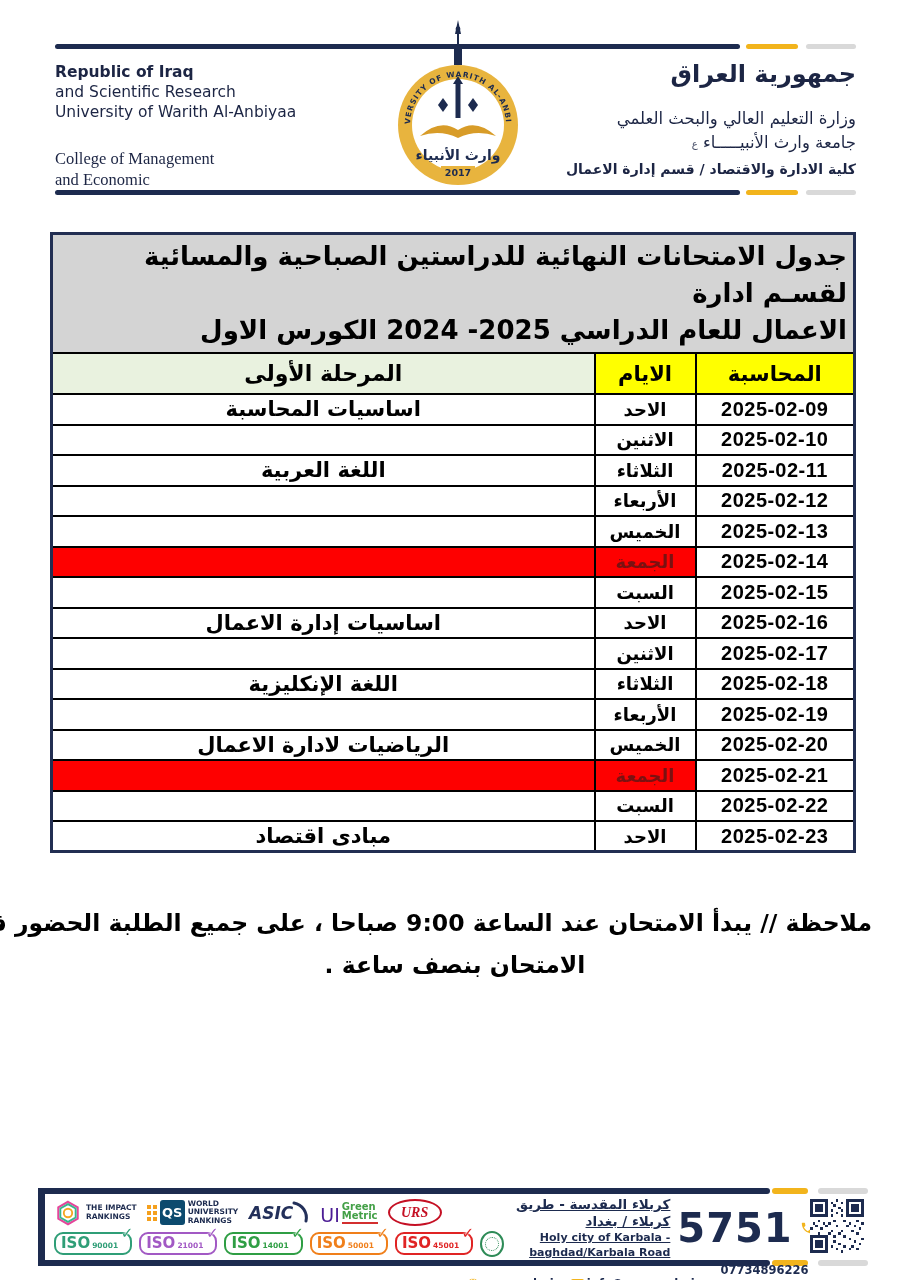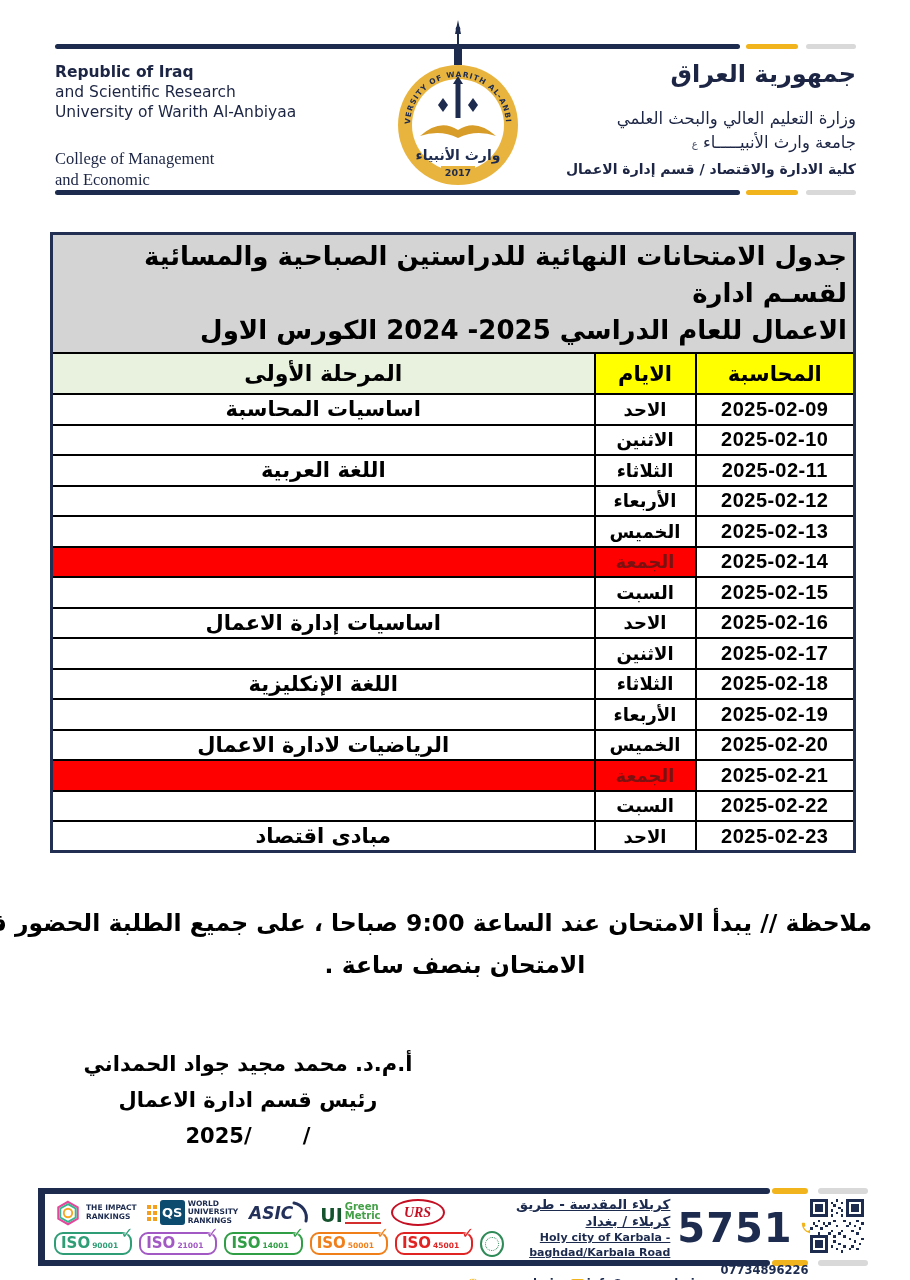--- a/index.html
+++ b/index.html
@@ -74,21 +74,21 @@
   .logos-row.second{gap:7px;height:27px;margin-top:2px;}
   .lg-text{font-size:7.5px;line-height:8.5px;font-weight:bold;color:var(--navy);}
   .impact{display:flex;align-items:center;gap:4px;}
   .qs{display:flex;align-items:center;gap:3px;}
   .qs-dots{display:grid;grid-template-columns:4px 4px;grid-auto-rows:4px;gap:2px;}
   .qs-dots i{background:#f5a01d;display:block;}
   .qs-box{width:25px;height:25px;background:#0c4a6e;border-radius:3px;color:#fff;font-weight:bold;
     font-size:13px;display:flex;align-items:center;justify-content:center;}
   .asic{display:flex;align-items:center;}
   .gm{display:flex;align-items:flex-end;gap:2px;}
-  .gm-ui{font-size:19px;font-weight:bold;color:#14532d;line-height:17px;}
+  .gm-ui{font-size:19px;font-weight:normal;color:#4c1d95;line-height:17px;}
   .gm-txt{font-size:10px;line-height:9.5px;font-weight:bold;color:#43a047;}
   .gm-sub{height:2px;background:#d32f2f;margin-top:1px;}
   .urs{width:54px;height:27px;border:2.5px solid #c51024;border-radius:50%;display:flex;align-items:center;
     justify-content:center;color:#c51024;font-weight:bold;font-size:14px;
     font-family:"Liberation Serif","DejaVu Serif",serif;font-style:italic;}
   .iso{position:relative;border:2.5px solid var(--c,#2f9e77);border-radius:9px;color:var(--c,#2f9e77);
     padding:0 12px 1px 5px;height:23px;display:flex;align-items:flex-end;background:#fff;}
   .iso .iso-label{font-size:15px;font-weight:bold;line-height:18px;}
   .iso .iso-num{font-size:7.5px;font-weight:bold;margin:0 0 2px 2px;}
   .iso .iso-check{position:absolute;top:-10px;right:-3px;font-size:15px;font-weight:bold;
@@ -254,25 +254,20 @@
     </tr>
         </tbody>
     </table>
   </div>
 
   <div class="note">
     <div class="n1">ملاحظة  // يبدأ الامتحان عند الساعة 9:00 صباحا ، على جميع الطلبة الحضور قبل موعد</div>
     <div class="n2">الامتحان بنصف ساعة .</div>
   </div>
 
-  <div class="signature">
-    <div>أ.م.د. محمد مجيد جواد الحمداني</div>
-    <div>رئيس قسم ادارة الاعمال</div>
-    <div>/&nbsp;&nbsp;&nbsp;&nbsp;&nbsp;&nbsp;&nbsp;/2025</div>
-  </div>
 
   <div class="footer">
     <div class="fbar top">
       <span class="seg-navy"></span>
       <span class="seg-yellow"></span>
       <span class="seg-gray"></span>
     </div>
     <div class="fbar bottom">
       <span class="seg-navy"></span>
       <span class="seg-yellow"></span>

